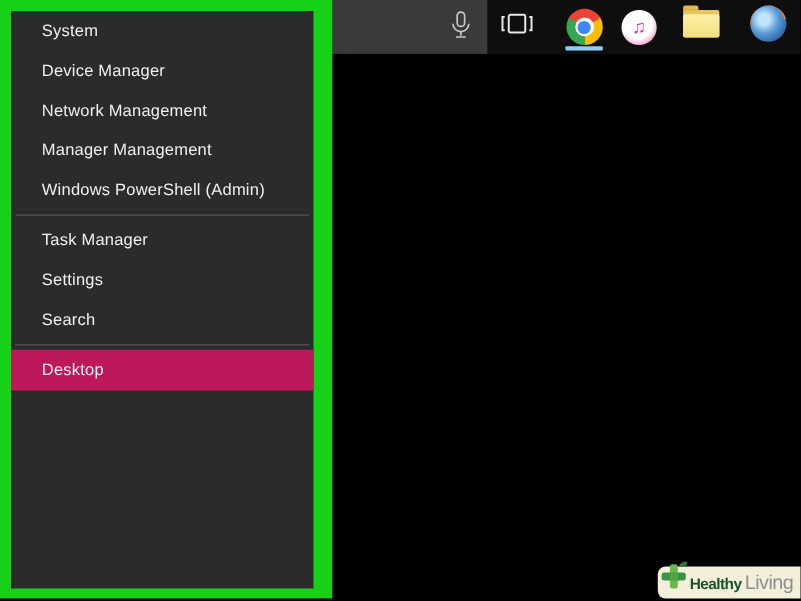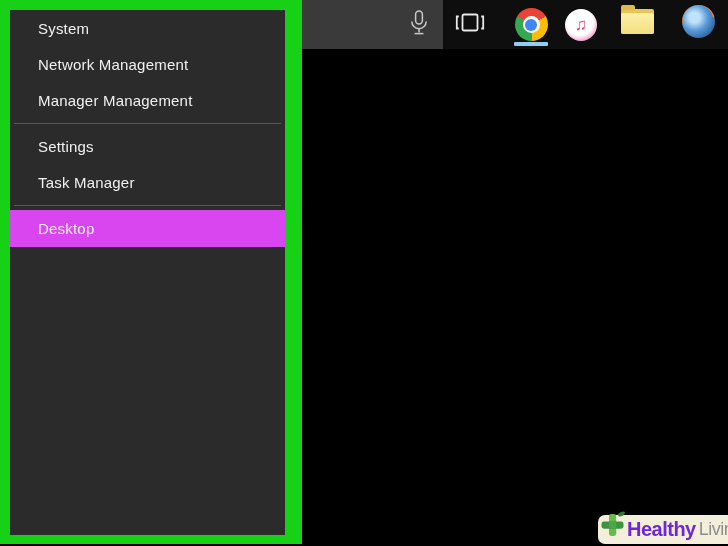--- a/index.html
+++ b/index.html
@@ -44,30 +44,30 @@
     overflow:hidden; }
   .firefox-disc::before { content:""; position:absolute; left:-6px; top:-7px; width:30px; height:30px;
     border-radius:50%; border:7px solid transparent;
     border-top-color:#f58220; border-left-color:#e66a12; transform:rotate(35deg); }
 
   
   .watermark { position:absolute; left:598px; top:515px; width:130px; height:29px;
     background:#f4efda; border-radius:7px 0 0 7px; z-index:5;
     display:flex; align-items:center; box-shadow:0 0 0 1px rgba(0,0,0,0.15); }
   .wm-plus { margin:-8px 1px 0 1px; }
-  .wm-bold { font-size:20px; font-weight:bold; color:#6d28d9; letter-spacing:-0.5px; }
+  .wm-bold { font-size:14px; font-weight:bold; color:#14532d; letter-spacing:-0.5px; }
   .wm-light { font-size:18px; color:#8e8e8e; letter-spacing:-0.5px; margin-left:3px; }
 
   
   .green-box { position:absolute; left:0; top:0; width:302px; height:544px; background:#17d117; z-index:2; }
   .menu-panel { position:absolute; left:10px; top:10px; width:275px; height:525px; background:#2b2b2b;
     display:flex; flex-direction:column; }
   .mi { height:36px; display:flex; align-items:center; padding:0 10px 0 28px;
     color:#f0f0f0; font-size:15px; letter-spacing:0.2px; flex:0 0 auto; }
-  .mi.highlight { height:37px; background:#d946ef; }
+  .mi.highlight { height:37px; background:#be185d; }
   .mi .label { flex:1 1 auto; }
   .sep { height:10px; display:flex; align-items:center; flex:0 0 auto; }
   .sep-line { height:1px; background:#5a5a5a; width:100%; margin:0 4px 0 4px; }
   .chevron { display:flex; align-items:center; margin-right:2px; }
 </style>
 </head>
 <body>
 
 <div id="screen">
 
@@ -124,35 +124,44 @@
     <span class="wm-light">Living</span>
   </div>
 
   <div class="green-box">
     <div class="menu-panel">
 
       <div class="mi">
         <span class="label">System</span>
       </div>
       <div class="mi">
+        <span class="label">Device Manager</span>
+      </div>
+      <div class="mi">
         <span class="label">Network Management</span>
       </div>
       <div class="mi">
         <span class="label">Manager Management</span>
+      </div>
+      <div class="mi">
+        <span class="label">Windows PowerShell (Admin)</span>
       </div>
 
       <div class="sep">
           <div class="sep-line"></div>
         </div>
 
       <div class="mi">
+        <span class="label">Task Manager</span>
+      </div>
+      <div class="mi">
         <span class="label">Settings</span>
       </div>
       <div class="mi">
-        <span class="label">Task Manager</span>
+        <span class="label">Search</span>
       </div>
 
       <div class="sep">
           <div class="sep-line"></div>
         </div>
 
 
       <div class="mi highlight">
         <span class="label">Desktop</span>
       </div>

